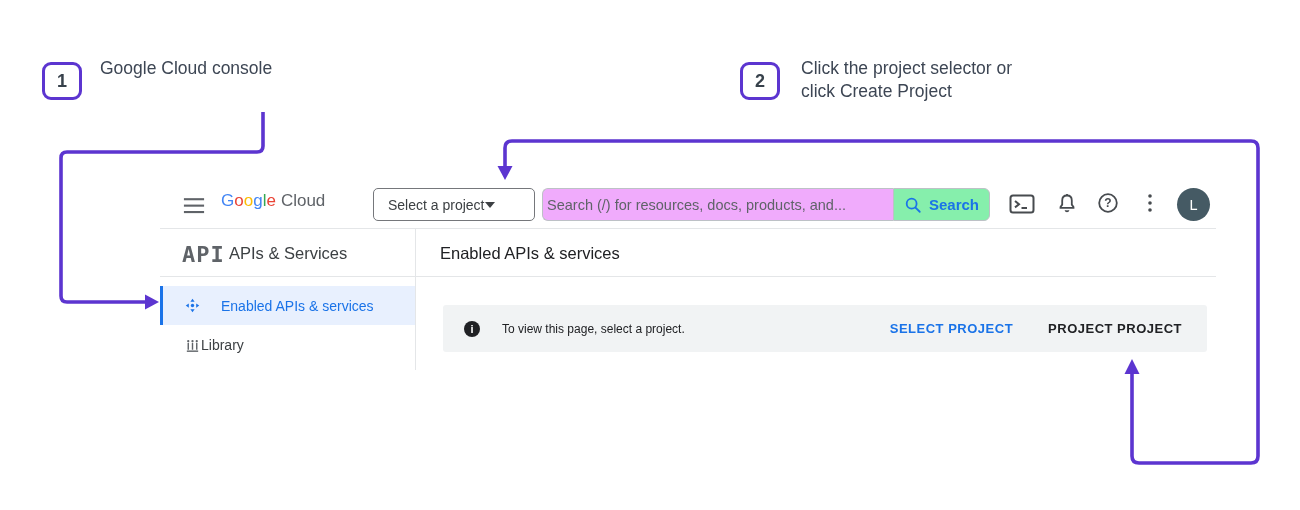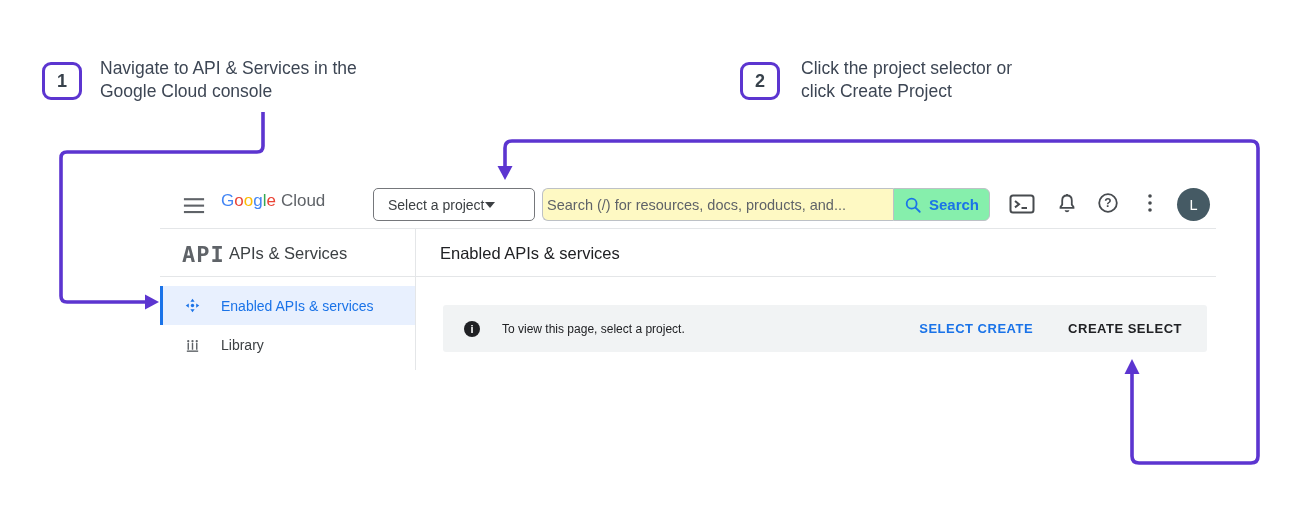--- a/index.html
+++ b/index.html
@@ -22,21 +22,21 @@
   .logo .cloud{color:#5f6368;font-weight:400;margin-left:5px;}
   .gl0,.gl3{color:#4285F4}.gl1,.gl5{color:#EA4335}.gl2{color:#FBBC05}.gl4{color:#34A853}
 
   .project-btn{left:373px;top:188px;width:162px;height:33px;box-sizing:border-box;
       border:1px solid #75777b;border-radius:5px;background:#fff;display:flex;align-items:center;
       justify-content:flex-start;padding:0 14px;font-size:14px;color:#3c4043;cursor:pointer;}
   .caret{width:0;height:0;border-left:5px solid transparent;border-right:5px solid transparent;
       border-top:6px solid #3c4043;}
 
   .searchbox{left:542px;top:188px;width:448px;height:33px;display:flex;}
-  .search-input{flex:1;box-sizing:border-box;background:#fef9c3;border:1px solid #bdc1c6;
+  .search-input{flex:1;box-sizing:border-box;background:#f0abfc;border:1px solid #bdc1c6;
       border-right:none;border-radius:6px 0 0 6px;padding:0 4px;font-size:14.5px;color:#5f6368;
       font-family:"Liberation Sans",sans-serif;outline:none;}
   .search-input::placeholder{color:#5f6368;opacity:1;}
   .search-btn{width:97px;box-sizing:border-box;background:#86efac;border:1px solid #bdc1c6;
       border-radius:0 6px 6px 0;display:flex;align-items:center;justify-content:center;gap:7px;
       color:#1a73e8;font-size:15px;font-weight:bold;cursor:pointer;}
 
   .icon-btn{cursor:pointer;}
   .avatar{left:1177px;top:188px;width:33px;height:33px;border-radius:50%;background:#455a64;
       color:#fff;font-size:14.5px;display:flex;align-items:center;justify-content:center;cursor:pointer;}
@@ -49,21 +49,21 @@
       font-size:22px;color:#5f6368;letter-spacing:1px;}
   .sidebar-title{left:229px;top:244px;font-size:16.5px;color:#3c4043;}
   .page-title{left:440px;top:244px;font-size:16.5px;color:#202124;}
 
   
   .side-item{display:flex;align-items:center;cursor:pointer;box-sizing:border-box;}
   .side-item-1{left:160px;top:286px;width:255px;height:39px;background:#e8f0fe;
       border-left:3px solid #1a73e8;padding-left:21px;}
   .side-item-1 .lbl{margin-left:20px;font-size:14px;color:#1a73e8;}
   .side-item-2{left:160px;top:325px;width:255px;height:40px;padding-left:24px;}
-  .side-item-2 .lbl{margin-left:20px;font-size:14px;color:#3c4043;}
+  .side-item-2 .lbl{font-size:14px;color:#3c4043;}
 
   
   .banner{left:443px;top:305px;width:764px;height:47px;box-sizing:border-box;background:#f1f3f4;
       border-radius:3px;display:flex;align-items:center;padding:0 25px 0 21px;}
   .info-icon{width:16px;height:16px;border-radius:50%;background:#202124;color:#fff;
       display:flex;align-items:center;justify-content:center;font-size:11px;font-weight:bold;flex:none;}
   .banner-msg{margin-left:22px;font-size:12px;color:#202124;flex:1;}
   .banner-action{font-size:13px;font-weight:bold;letter-spacing:.5px;cursor:pointer;}
   .select-project{color:#1a73e8;margin-right:35px;}
   .create-project{color:#202124;}
@@ -82,21 +82,20 @@
       <path d="M505,167 L505,148 Q505,141 512,141 L1251,141 Q1258,141 1258,148 L1258,456 Q1258,463 1251,463 L1139,463 Q1132,463 1132,456 L1132,374"></path>
     </g>
     <polygon points="497.5,166 512.5,166 505,180" fill="#5c35d0"></polygon>
     <polygon points="1124.5,374 1139.5,374 1132,359" fill="#5c35d0"></polygon>
   </svg>
 
   <div class="abs num-box" style="left:42px;top:62px;">
     <span>1</span>
   </div>
   <div class="abs callout-text" style="left:100px;top:57px;">
-    <div>Navigate to API &amp; Services in the</div>
     <div>Google Cloud console</div>
   </div>
 
   <div class="abs num-box" style="left:740px;top:62px;">
     <span>2</span>
   </div>
   <div class="abs callout-text" style="left:801px;top:57px;">
     <div>Click the project selector or</div>
     <div>click Create Project</div>
   </div>
@@ -189,17 +188,17 @@
       </g>
     </svg>
     <span class="lbl">Library</span>
   </div>
 
   <div class="abs banner">
     <span class="info-icon">
       <span>i</span>
     </span>
     <span class="banner-msg">To view this page, select a project.</span>
-    <span class="banner-action select-project">SELECT CREATE</span>
-    <span class="banner-action create-project">CREATE SELECT</span>
+    <span class="banner-action select-project">SELECT PROJECT</span>
+    <span class="banner-action create-project">PROJECT PROJECT</span>
   </div>
 
 </div>
 
 </body></html>

